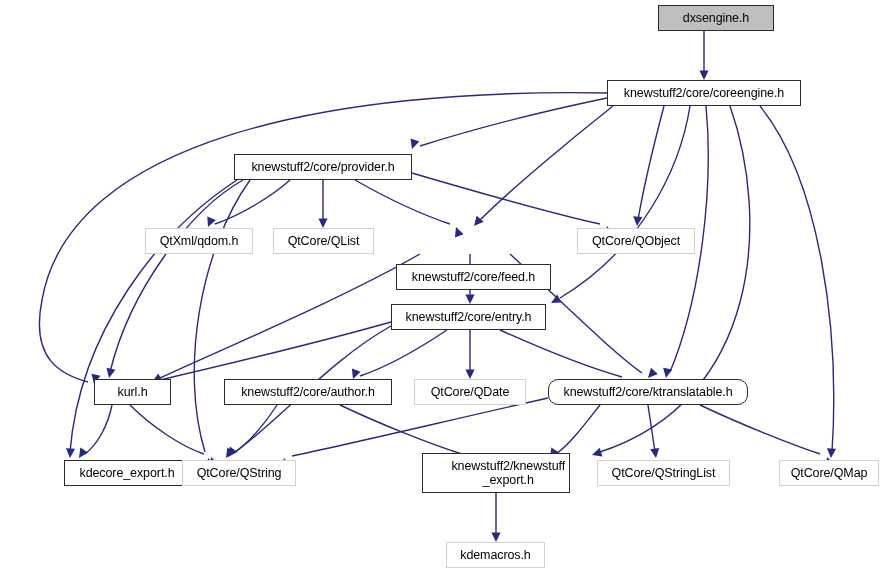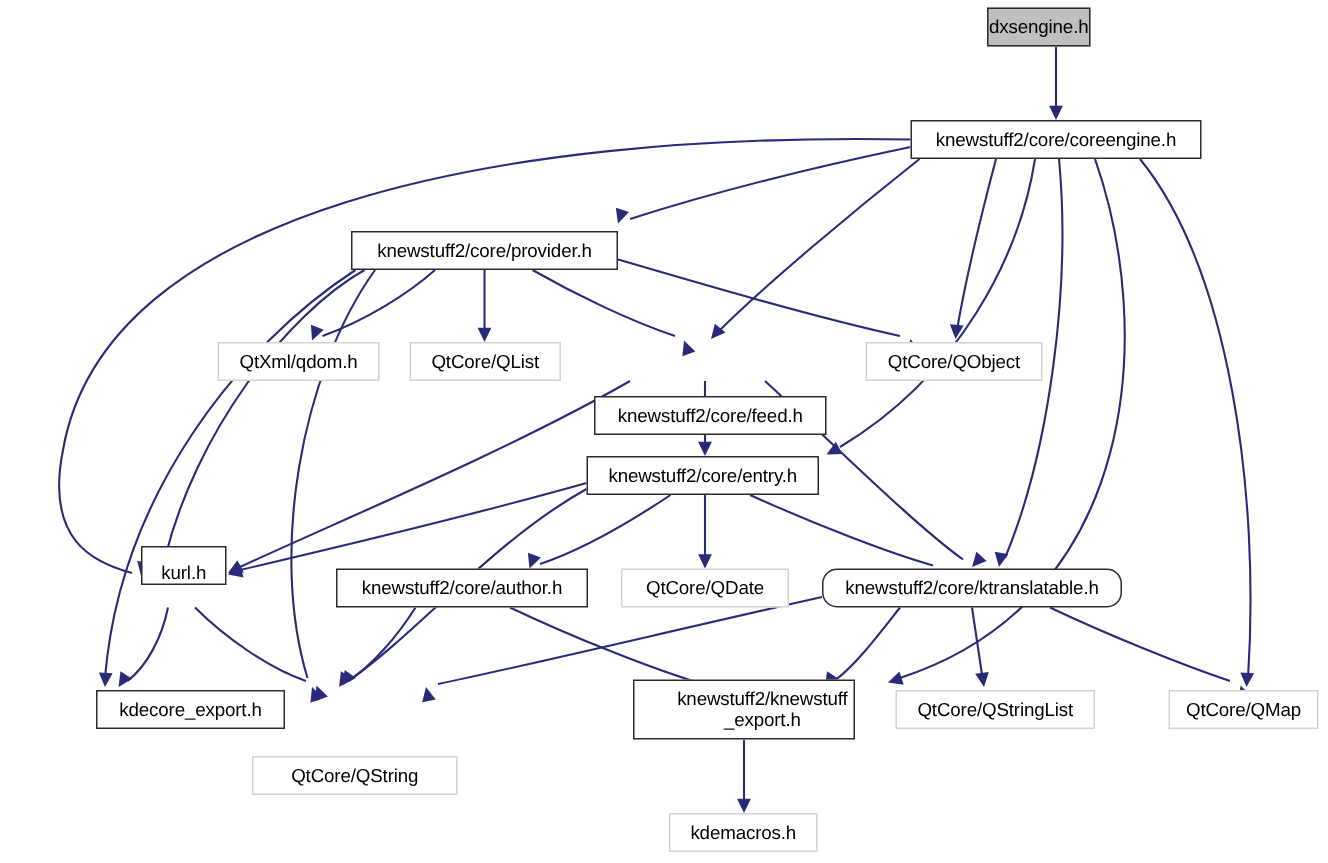--- a/index.html
+++ b/index.html
@@ -128,33 +128,33 @@
       <path d="M 600,405 C 585,424 570,444 556,454" class="edge-path"></path>
       <polygon points="0,0 -4.6,-9.5 4.6,-9.5" class="edge-head" transform="translate(550,458) rotate(33)"></polygon>
       <path d="M 648,405 L 655,452" class="edge-path"></path>
       <polygon points="0,0 -4.6,-9.5 4.6,-9.5" class="edge-head" transform="translate(656,458) rotate(352)"></polygon>
       <path d="M 700,405 C 740,424 790,444 820,454" class="edge-path"></path>
       <polygon points="0,0 -4.6,-9.5 4.6,-9.5" class="edge-head" transform="translate(827,457) rotate(160)"></polygon>
       <path d="M 496,493 L 496,536" class="edge-path"></path>
       <polygon points="0,0 -4.6,-9.5 4.6,-9.5" class="edge-head" transform="translate(496,542) rotate(0)"></polygon>
     </svg>
   <div id="nodes-layer">
-      <div class="node-box style-root" style="left: 658px; top: 5px; width: 69px; height: 26px;"><span class="node-label">dxsengine.h</span></div>
+      <div class="node-box style-root" style="left: 658px; top: 5px; width: 116px; height: 26px;"><span class="node-label">dxsengine.h</span></div>
       <div class="node-box style-project" style="left: 607px; top: 80px; width: 194px; height: 26px;"><span class="node-label">knewstuff2/core/coreengine.h</span></div>
       <div class="node-box style-project" style="left: 234px; top: 154px; width: 178px; height: 26px;"><span class="node-label">knewstuff2/core/provider.h</span></div>
       <div class="node-box style-system" style="left: 145px; top: 228px; width: 108px; height: 26px;"><span class="node-label">QtXml/qdom.h</span></div>
       <div class="node-box style-system" style="left: 273px; top: 228px; width: 101px; height: 26px;"><span class="node-label">QtCore/QList</span></div>
       <div class="node-box style-project" style="left: 396px; top: 228px; width: 155px; height: 26px; margin-top: 36px;"><span class="node-label">knewstuff2/core/feed.h</span></div>
       <div class="node-box style-system" style="left: 577px; top: 228px; width: 118px; height: 26px;"><span class="node-label">QtCore/QObject</span></div>
       <div class="node-box style-project" style="left: 391px; top: 304px; width: 155px; height: 26px;"><span class="node-label">knewstuff2/core/entry.h</span></div>
-      <div class="node-box style-project" style="left: 94px; top: 364px; width: 57px; height: 26px; align-items: flex-end;"><span class="node-label">kurl.h</span></div>
+      <div class="node-box style-project" style="left: 94px; top: 379px; width: 77px; height: 26px;"><span class="node-label">kurl.h</span></div>
       <div class="node-box style-project" style="left: 224px; top: 379px; width: 168px; height: 26px;"><span class="node-label">knewstuff2/core/author.h</span></div>
       <div class="node-box style-system" style="left: 414px; top: 379px; width: 112px; height: 26px;"><span class="node-label">QtCore/QDate</span></div>
       <div class="node-box style-project" style="left: 548px; top: 379px; width: 200px; height: 26px; border-radius: 10px;"><span class="node-label">knewstuff2/core/ktranslatable.h</span></div>
       <div class="node-box style-project" style="left: 18px; top: 460px; width: 126px; height: 26px; margin-left: 46px;"><span class="node-label">kdecore_export.h</span></div>
-      <div class="node-box style-system" style="left: 168px; top: 460px; width: 137px; height: 26px; margin-top: 44px;"><span class="node-label">QtCore/QString</span></div>
+      <div class="node-box style-system" style="left: 182px; top: 460px; width: 114px; height: 26px;"><span class="node-label">QtCore/QString</span></div>
       <div class="node-box style-project" style="left: 422px; top: 453px; width: 148px; height: 40px; justify-content: flex-end;"><span class="node-label">knewstuff2/knewstuff
 _export.h</span></div>
       <div class="node-box style-system" style="left: 597px; top: 460px; width: 133px; height: 26px;"><span class="node-label">QtCore/QStringList</span></div>
       <div class="node-box style-system" style="left: 779px; top: 460px; width: 100px; height: 26px;"><span class="node-label">QtCore/QMap</span></div>
       <div class="node-box style-system" style="left: 446px; top: 542px; width: 99px; height: 26px;"><span class="node-label">kdemacros.h</span></div>
     </div>
 </div>
 
 </body></html>

